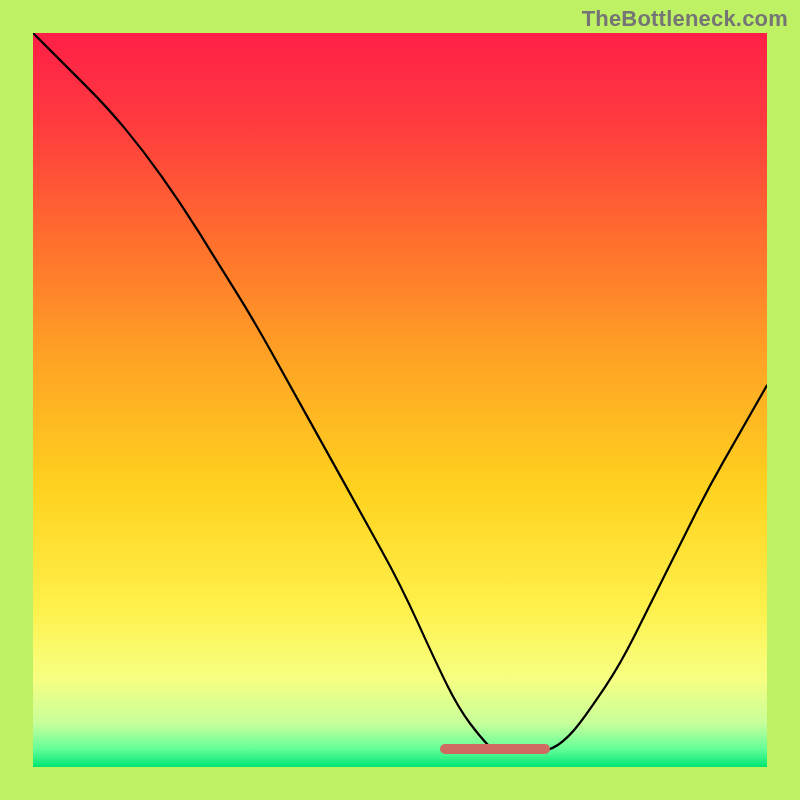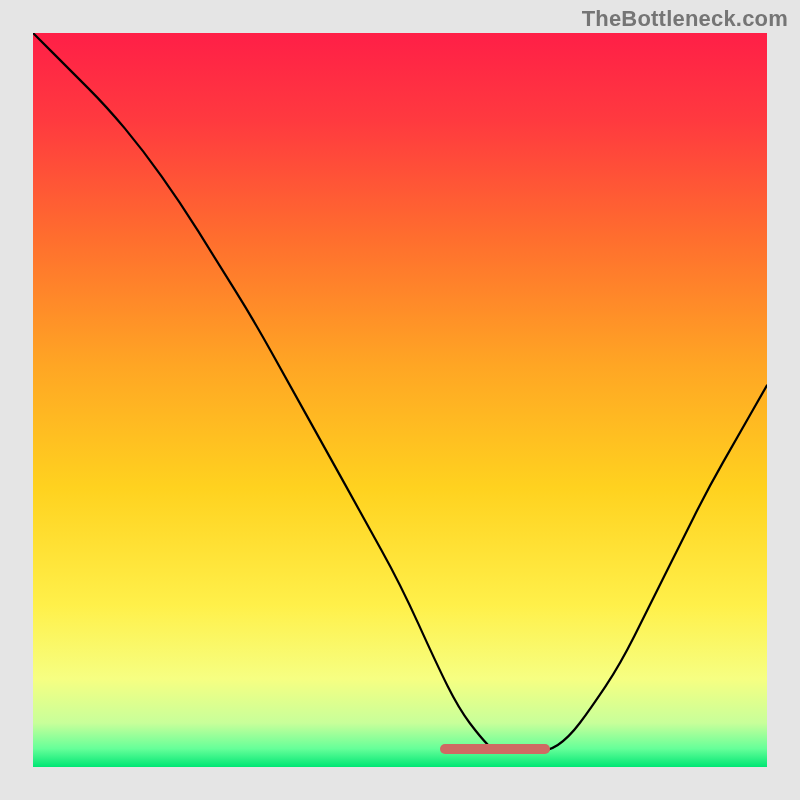--- a/index.html
+++ b/index.html
@@ -1,21 +1,21 @@
 <!DOCTYPE html>
 <html><head>
 <meta charset="utf-8">
 <style>
   * { margin: 0; padding: 0; box-sizing: border-box; }
   html, body { width: 800px; height: 800px; overflow: hidden; background: #000; }
   .stage {
     position: relative;
     width: 800px;
     height: 800px;
-    background: #e5e5e5;
+    background: #bef264;
   }
   .watermark {
     position: absolute;
     top: 6px;
     right: 12px;
     font-family: Arial, Helvetica, sans-serif;
     font-size: 22px;
     font-weight: 600;
     color: #757575;
     letter-spacing: 0.2px;

